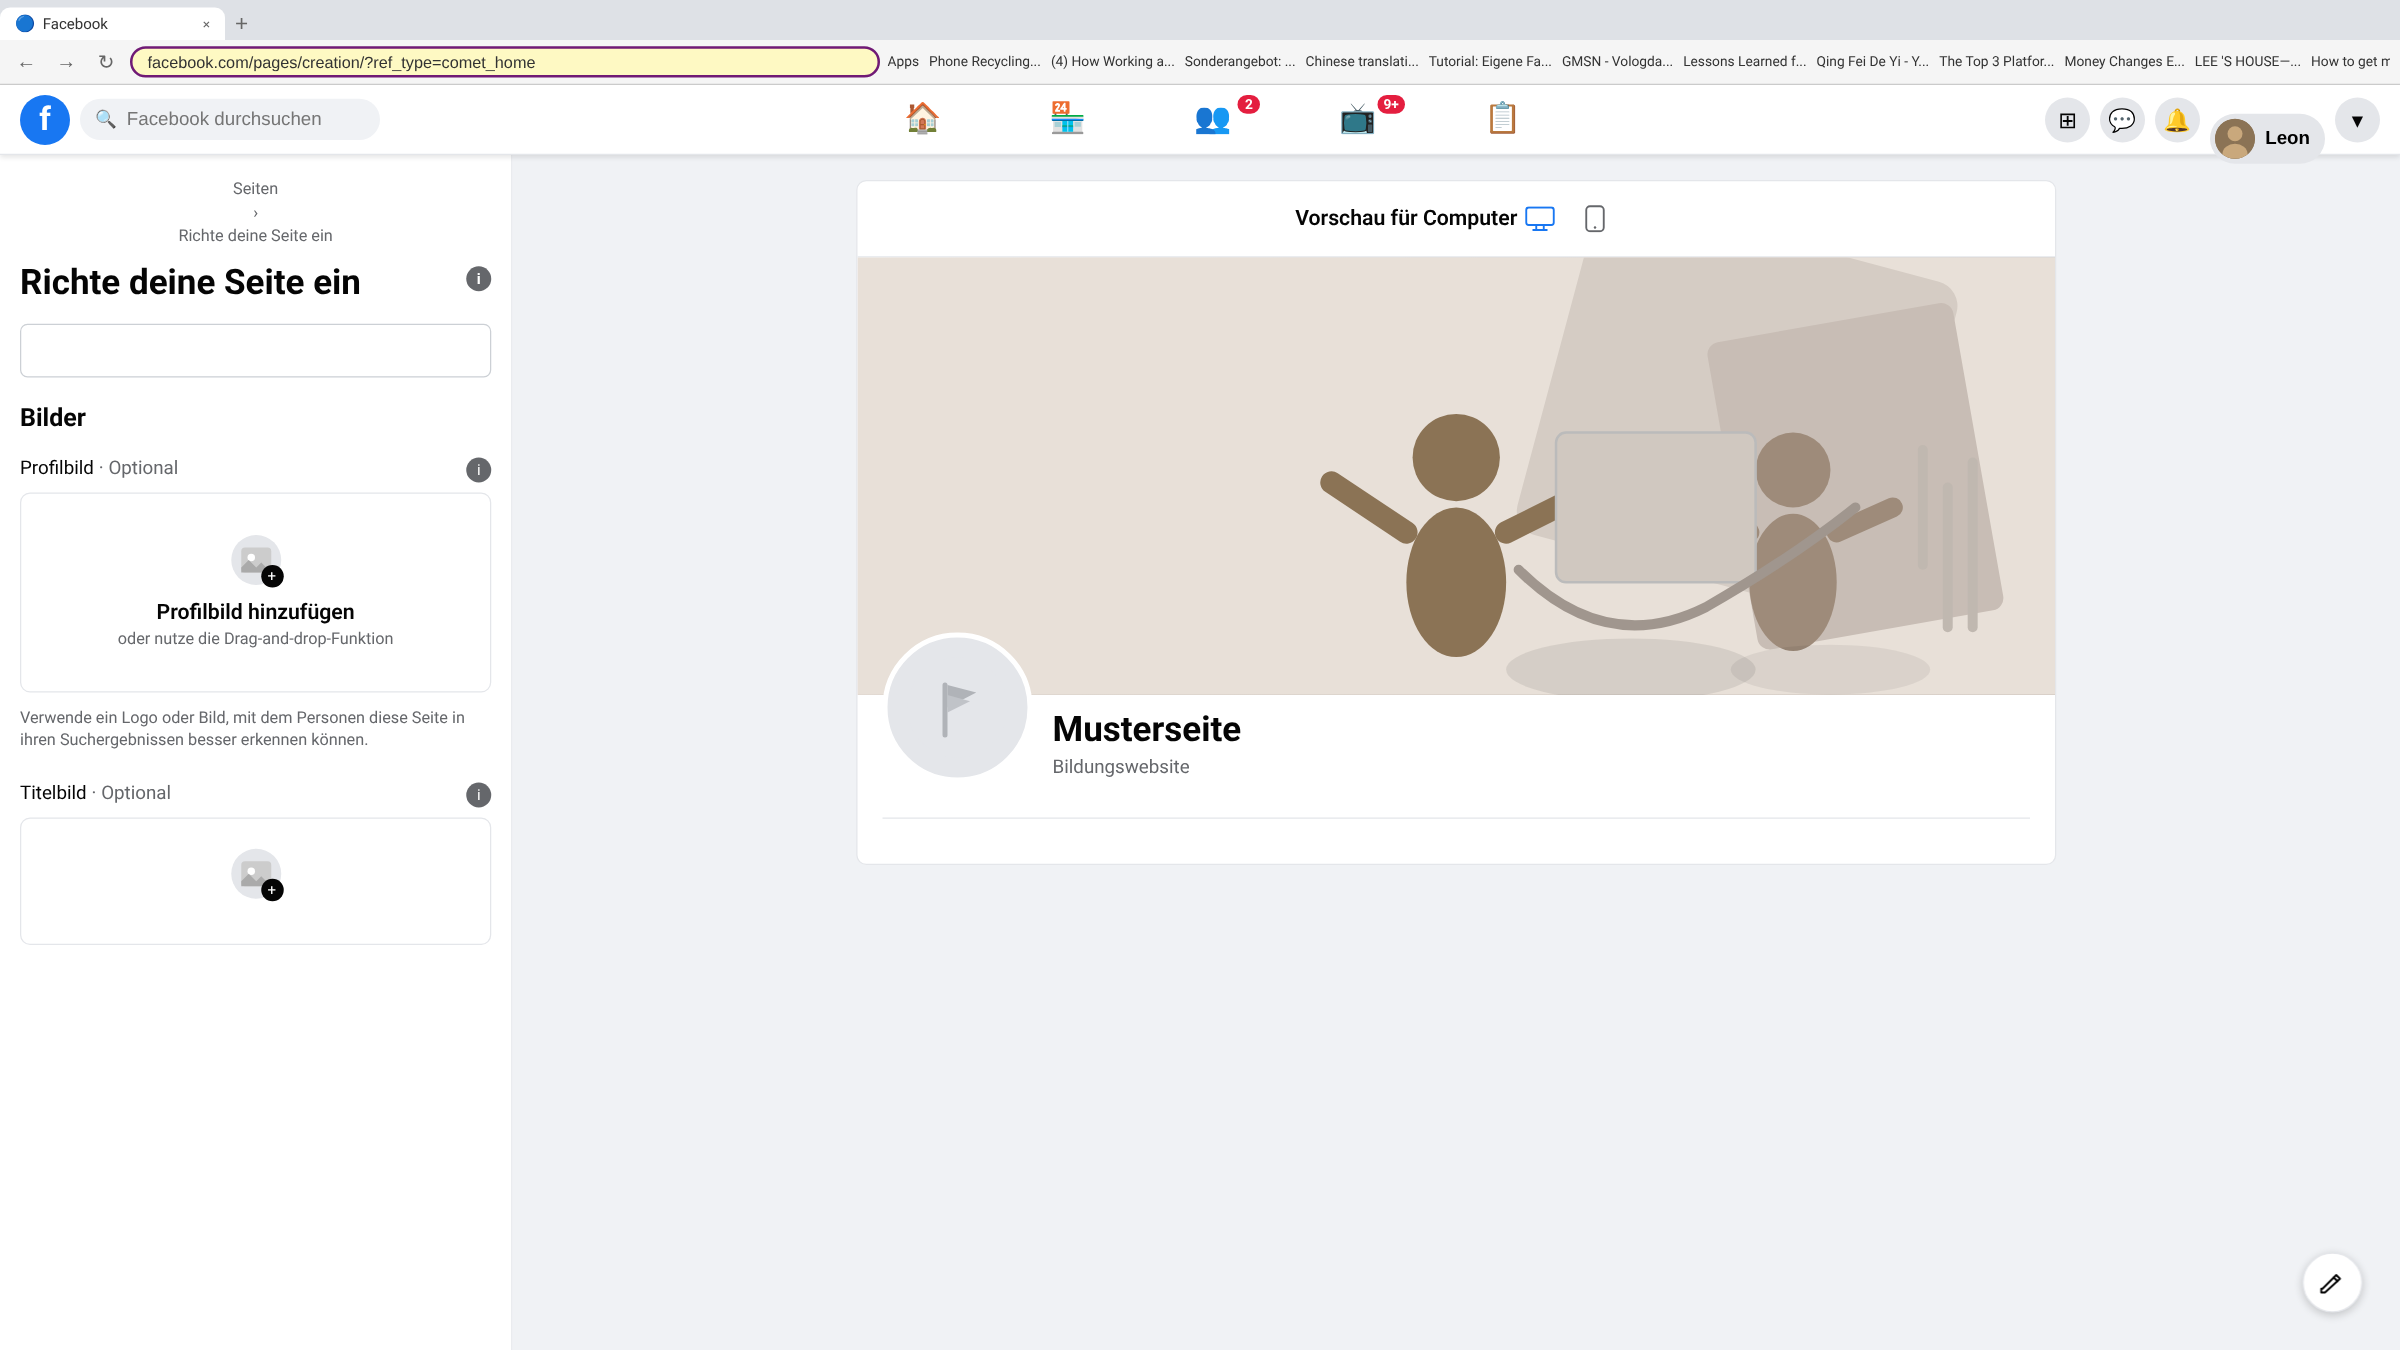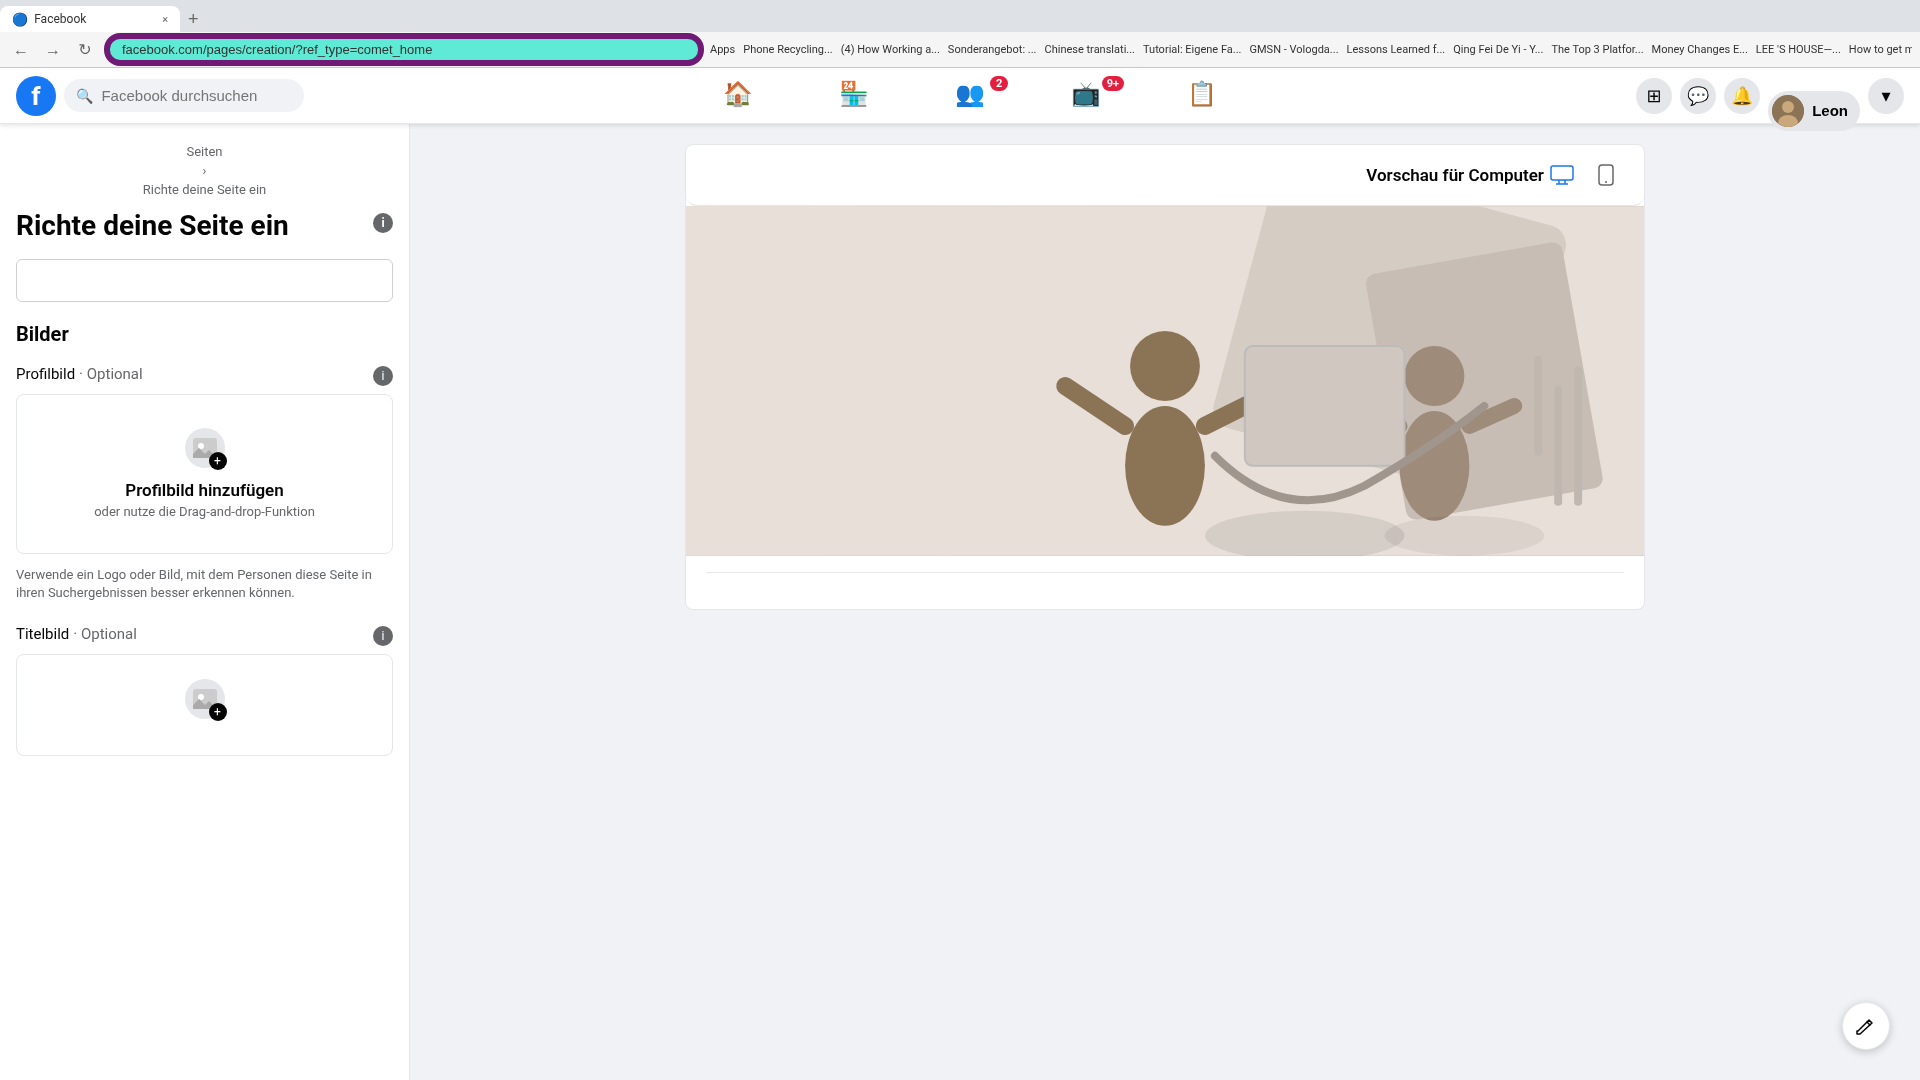--- a/index.html
+++ b/index.html
@@ -6,21 +6,21 @@
     body { font-family: -apple-system, BlinkMacSystemFont, 'Segoe UI', Roboto, Helvetica, Arial, sans-serif; background: #f0f2f5; font-size: 15px; overflow: hidden; height: 1080px; width: 1920px; }
 
     
     .browser-chrome { background: #dee1e6; width: 100%; }
     .browser-tab-bar { display: flex; align-items: flex-end; padding: 6px 0 0 0; background: #dee1e6; height: 32px; }
     .browser-tab { display: flex; align-items: center; background: #fff; border-radius: 8px 8px 0 0; padding: 0 12px; height: 26px; font-size: 12px; color: #333; gap: 6px; min-width: 180px; max-width: 240px; }
     .browser-tab .tab-close { margin-left: auto; color: #666; cursor: pointer; font-size: 11px; }
     .browser-tab-new { background: none; border: none; padding: 0 8px; font-size: 18px; color: #666; cursor: pointer; margin-bottom: 2px; }
     .browser-toolbar { display: flex; align-items: center; background: #f5f5f5; padding: 4px 8px; gap: 6px; border-bottom: 1px solid #ccc; height: 36px; }
     .browser-nav-btn { background: none; border: none; color: #666; cursor: pointer; font-size: 16px; width: 26px; height: 26px; display: flex; align-items: center; justify-content: center; border-radius: 4px; }
-    .browser-url-bar { flex: 1; background: #5eead4; border: 6px solid #701a75; border-radius: 16px; padding: 3px 12px; font-size: 13px; color: #333; max-width: 600px; }
+    .browser-url-bar { flex: 1; background: #fef9c3; border: 2px solid #701a75; border-radius: 16px; padding: 3px 12px; font-size: 13px; color: #333; max-width: 600px; }
     .browser-bookmarks { display: flex; align-items: center; gap: 8px; font-size: 11px; color: #333; overflow: hidden; flex: 1; }
     .browser-bookmark-item { white-space: nowrap; cursor: pointer; color: #333; font-size: 11px; }
 
     
     .fb-header { background: #fff; display: flex; align-items: center; padding: 0 16px; height: 56px; border-bottom: 1px solid #e4e6ea; position: sticky; top: 0; z-index: 100; gap: 8px; box-shadow: 0 2px 4px rgba(0,0,0,0.1); }
     .fb-logo { width: 40px; height: 40px; background: #1877f2; border-radius: 50%; display: flex; align-items: center; justify-content: center; color: #fff; font-size: 26px; font-weight: bold; flex-shrink: 0; }
     .fb-search-bar { display: flex; align-items: center; background: #f0f2f5; border-radius: 20px; padding: 8px 12px; gap: 8px; width: 240px; }
     .fb-search-icon { color: #65676b; font-size: 14px; }
     .fb-search-input { background: none; border: none; outline: none; font-size: 15px; color: #65676b; width: 100%; }
     .fb-nav-icons { display: flex; align-items: center; flex: 1; justify-content: center; gap: 4px; }
@@ -51,21 +51,21 @@
     .upload-icon { width: 40px; height: 40px; background: #e4e6ea; border-radius: 50%; display: flex; align-items: center; justify-content: center; font-size: 22px; color: #050505; margin-bottom: 12px; position: relative; }
     .upload-icon-plus { position: absolute; bottom: -2px; right: -2px; width: 18px; height: 18px; background: #050505; border-radius: 50%; color: #fff; font-size: 12px; display: flex; align-items: center; justify-content: center; }
     .upload-title { font-size: 17px; font-weight: 600; color: #050505; margin-bottom: 4px; }
     .upload-subtitle { font-size: 13px; color: #65676b; text-align: center; }
     .field-description { font-size: 13px; color: #65676b; line-height: 1.4; margin-bottom: 20px; }
     .save-btn { width: 100%; background: #1877f2; color: #fff; border: none; border-radius: 6px; padding: 14px; font-size: 17px; font-weight: 600; cursor: pointer; }
 
     
     .right-panel { flex: 1; background: #f0f2f5; padding: 20px; overflow-y: auto; }
     .preview-container { background: #fff; border-radius: 8px; border: 1px solid #e4e6ea; overflow: hidden; max-width: 960px; margin: 0 auto; }
-    .preview-header { display: flex; align-items: center; justify-content: flex-end; padding: 12px 20px; border-bottom: 1px solid #e4e6ea; border-radius: 11px; }
+    .preview-header { display: flex; align-items: center; justify-content: center; padding: 12px 20px; border-bottom: 1px solid #e4e6ea; }
     .preview-title { font-size: 17px; font-weight: 600; color: #050505; }
     .preview-device-icons { display: flex; gap: 8px; }
     .device-icon { width: 36px; height: 36px; display: flex; align-items: center; justify-content: center; font-size: 20px; cursor: pointer; border-radius: 6px; }
     .device-icon.active { color: #1877f2; }
     
     
     .cover-photo { width: 100%; height: 350px; background: linear-gradient(135deg, #e8e0d8 0%, #d5ccc4 40%, #c8bdb5 100%); position: relative; overflow: hidden; }
     
     
     .profile-section { padding: 0 20px 20px 20px; position: relative; }
@@ -286,20 +286,40 @@
           <rect x="850" y="150" width="8" height="100" rx="4" fill="#c0b8b0"></rect>
           <rect x="870" y="180" width="8" height="120" rx="4" fill="#c0b8b0"></rect>
           <rect x="890" y="160" width="8" height="140" rx="4" fill="#c0b8b0"></rect>
 
           <ellipse cx="620" cy="330" rx="100" ry="25" fill="rgba(0,0,0,0.08)"></ellipse>
           <ellipse cx="780" cy="330" rx="80" ry="20" fill="rgba(0,0,0,0.06)"></ellipse>
         </svg>
       </div>
 
       <div class="profile-section">
+        <div style="display: flex; align-items: flex-end; gap: 16px;">
+          <div class="profile-avatar-wrap">
+            <div class="profile-avatar">
+
+              <svg width="80" height="80" viewBox="0 0 80 80" fill="none">
+                <rect width="80" height="80" fill="#e4e6ea" rx="40"></rect>
+
+                <rect x="28" y="20" width="4" height="44" rx="2" fill="#b0b3b8"></rect>
+
+                <path d="M32 22 L55 28 L32 40 Z" fill="#b0b3b8"></path>
+
+                <path d="M32 30 L50 35 L32 44 Z" fill="#c0c3c8"></path>
+              </svg>
+            </div>
+          </div>
+          <div style="margin-bottom: 16px;">
+            <div class="profile-name">Musterseite</div>
+            <div class="profile-category">Bildungswebsite</div>
+          </div>
+        </div>
         <div class="profile-divider"></div>
       </div>
     </div>
   </div>
 </div>
 
 <div class="edit-fab">
   <svg width="22" height="22" viewBox="0 0 22 22" fill="none">
     <path d="M3 16L14 5l3 3L5 19H2v-3z" stroke="#050505" stroke-width="1.5" fill="none" stroke-linecap="round" stroke-linejoin="round"></path>
     <path d="M12 7l3 3" stroke="#050505" stroke-width="1.5" stroke-linecap="round"></path>

